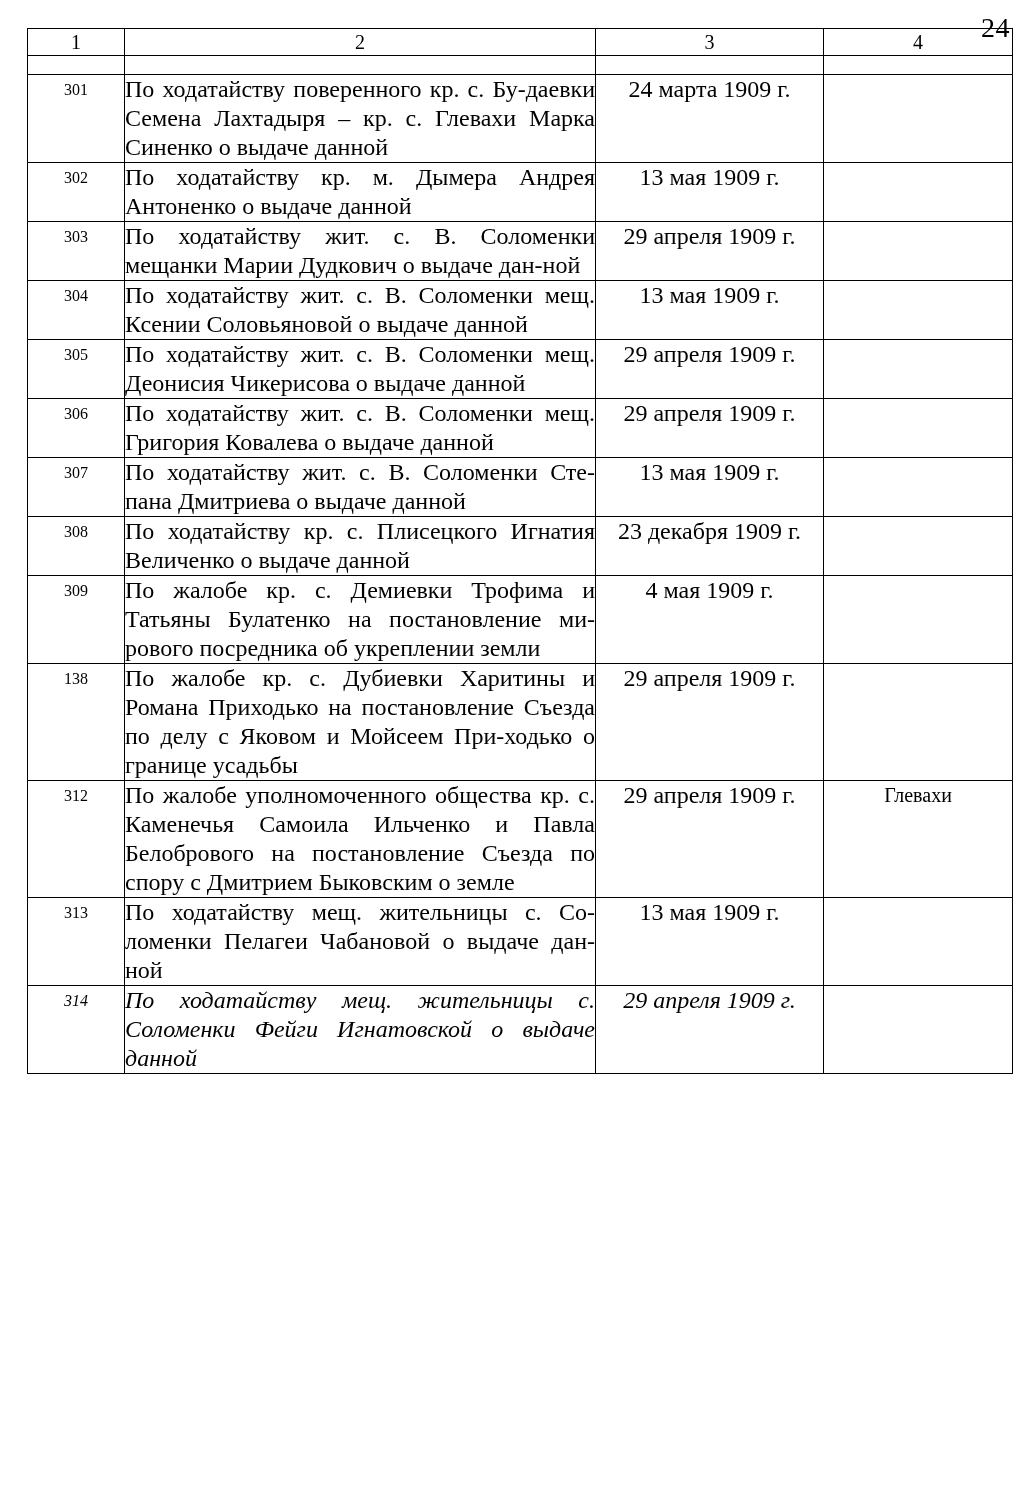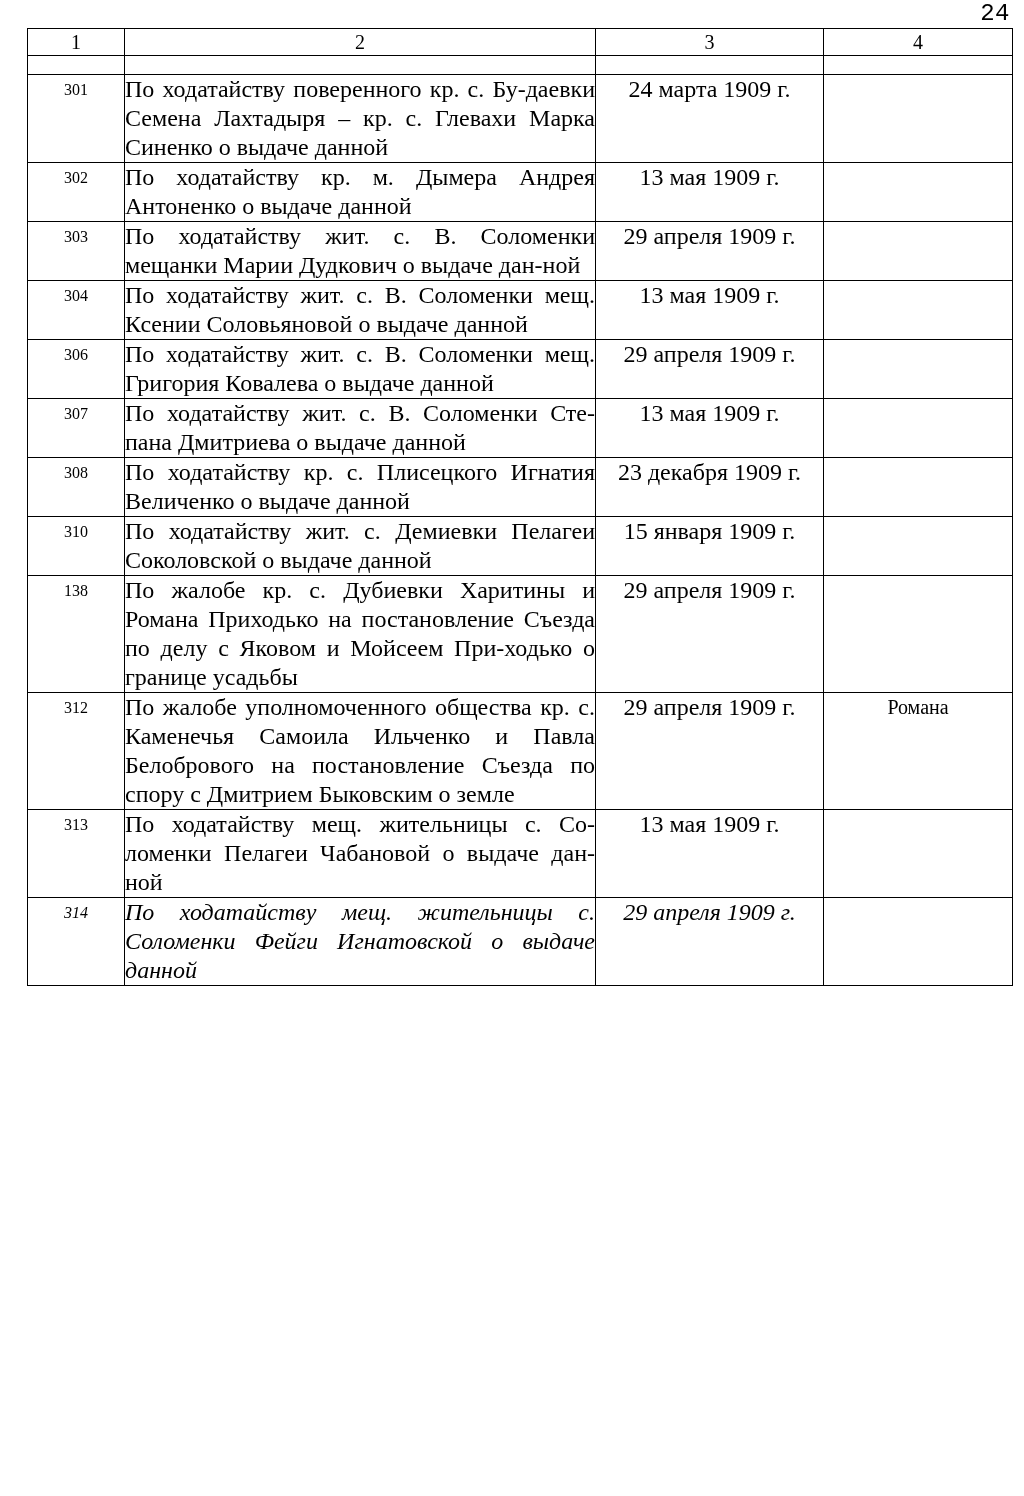--- a/index.html
+++ b/index.html
@@ -21,24 +21,24 @@
     position: absolute;
     left: 0;
     top: 0;
     width: 1024px;
     height: 1496px;
   }
 
   .page-number {
     position: absolute;
     right: 14px;
-    top: 2px;
-    font-size: 24px;
+    top: 16px;
+    font-size: 28px;
     line-height: 24px;
-    font-family: Liberation Mono, monospace;
+    font-family: Liberation Serif, serif;
     letter-spacing: 0.5px;
   }
 
   .register-table {
     position: absolute;
     left: 27px;
     top: 28px;
     width: 985px;
     border-collapse: collapse;
     table-layout: fixed;
@@ -166,20 +166,26 @@
         <td class="note-cell"></td>
       </tr>
 
       <tr>
         <td class="num-cell">304</td>
         <td class="desc-cell">По ходатайству жит. с. В. Соломенки мещ. Ксении Соловьяновой о выдаче данной</td>
         <td class="date-cell">13 мая 1909 г.</td>
         <td class="note-cell"></td>
       </tr>
 
+      <tr>
+        <td class="num-cell">305</td>
+        <td class="desc-cell">По ходатайству жит. с. В. Соломенки мещ. Деонисия Чикерисова о выдаче данной</td>
+        <td class="date-cell">29 апреля 1909 г.</td>
+        <td class="note-cell"></td>
+      </tr>
 
       <tr>
         <td class="num-cell">306</td>
         <td class="desc-cell">По ходатайству жит. с. В. Соломенки мещ. Григория Ковалева о выдаче данной</td>
         <td class="date-cell">29 апреля 1909 г.</td>
         <td class="note-cell"></td>
       </tr>
 
       <tr>
         <td class="num-cell">307</td>
@@ -188,40 +194,40 @@
         <td class="note-cell"></td>
       </tr>
 
       <tr>
         <td class="num-cell">308</td>
         <td class="desc-cell">По ходатайству кр. с. Плисецкого Игнатия Величенко о выдаче данной</td>
         <td class="date-cell">23 декабря 1909 г.</td>
         <td class="note-cell"></td>
       </tr>
 
-
-      <tr>
-        <td class="num-cell">310</td>
-        <td class="desc-cell">По ходатайству жит. с. Демиевки Пелагеи Соколовской о выдаче данной</td>
-        <td class="date-cell">15 января 1909 г.</td>
-        <td class="note-cell"></td>
-      </tr>
+      <tr>
+        <td class="num-cell">309</td>
+        <td class="desc-cell">По жалобе кр. с. Демиевки Трофима и Татьяны Булатенко на постановление ми-рового посредника об укреплении земли</td>
+        <td class="date-cell">4 мая 1909 г.</td>
+        <td class="note-cell"></td>
+      </tr>
+
 
       <tr>
         <td class="num-cell">138</td>
         <td class="desc-cell">По жалобе кр. с. Дубиевки Харитины и Романа Приходько на постановление Съезда по делу с Яковом и Мойсеем При-ходько о границе усадьбы</td>
         <td class="date-cell">29 апреля 1909 г.</td>
         <td class="note-cell"></td>
       </tr>
 
       <tr>
         <td class="num-cell">312</td>
         <td class="desc-cell">По жалобе уполномоченного общества кр. с. Каменечья Самоила Ильченко и Павла Белобрового на постановление Съезда по спору с Дмитрием Быковским о земле</td>
         <td class="date-cell">29 апреля 1909 г.</td>
-        <td class="note-cell">Романа</td>
+        <td class="note-cell">Глевахи</td>
       </tr>
 
       <tr>
         <td class="num-cell">313</td>
         <td class="desc-cell">По ходатайству мещ. жительницы с. Со-ломенки Пелагеи Чабановой о выдаче дан-ной</td>
         <td class="date-cell">13 мая 1909 г.</td>
         <td class="note-cell"></td>
       </tr>
 
       <tr>

